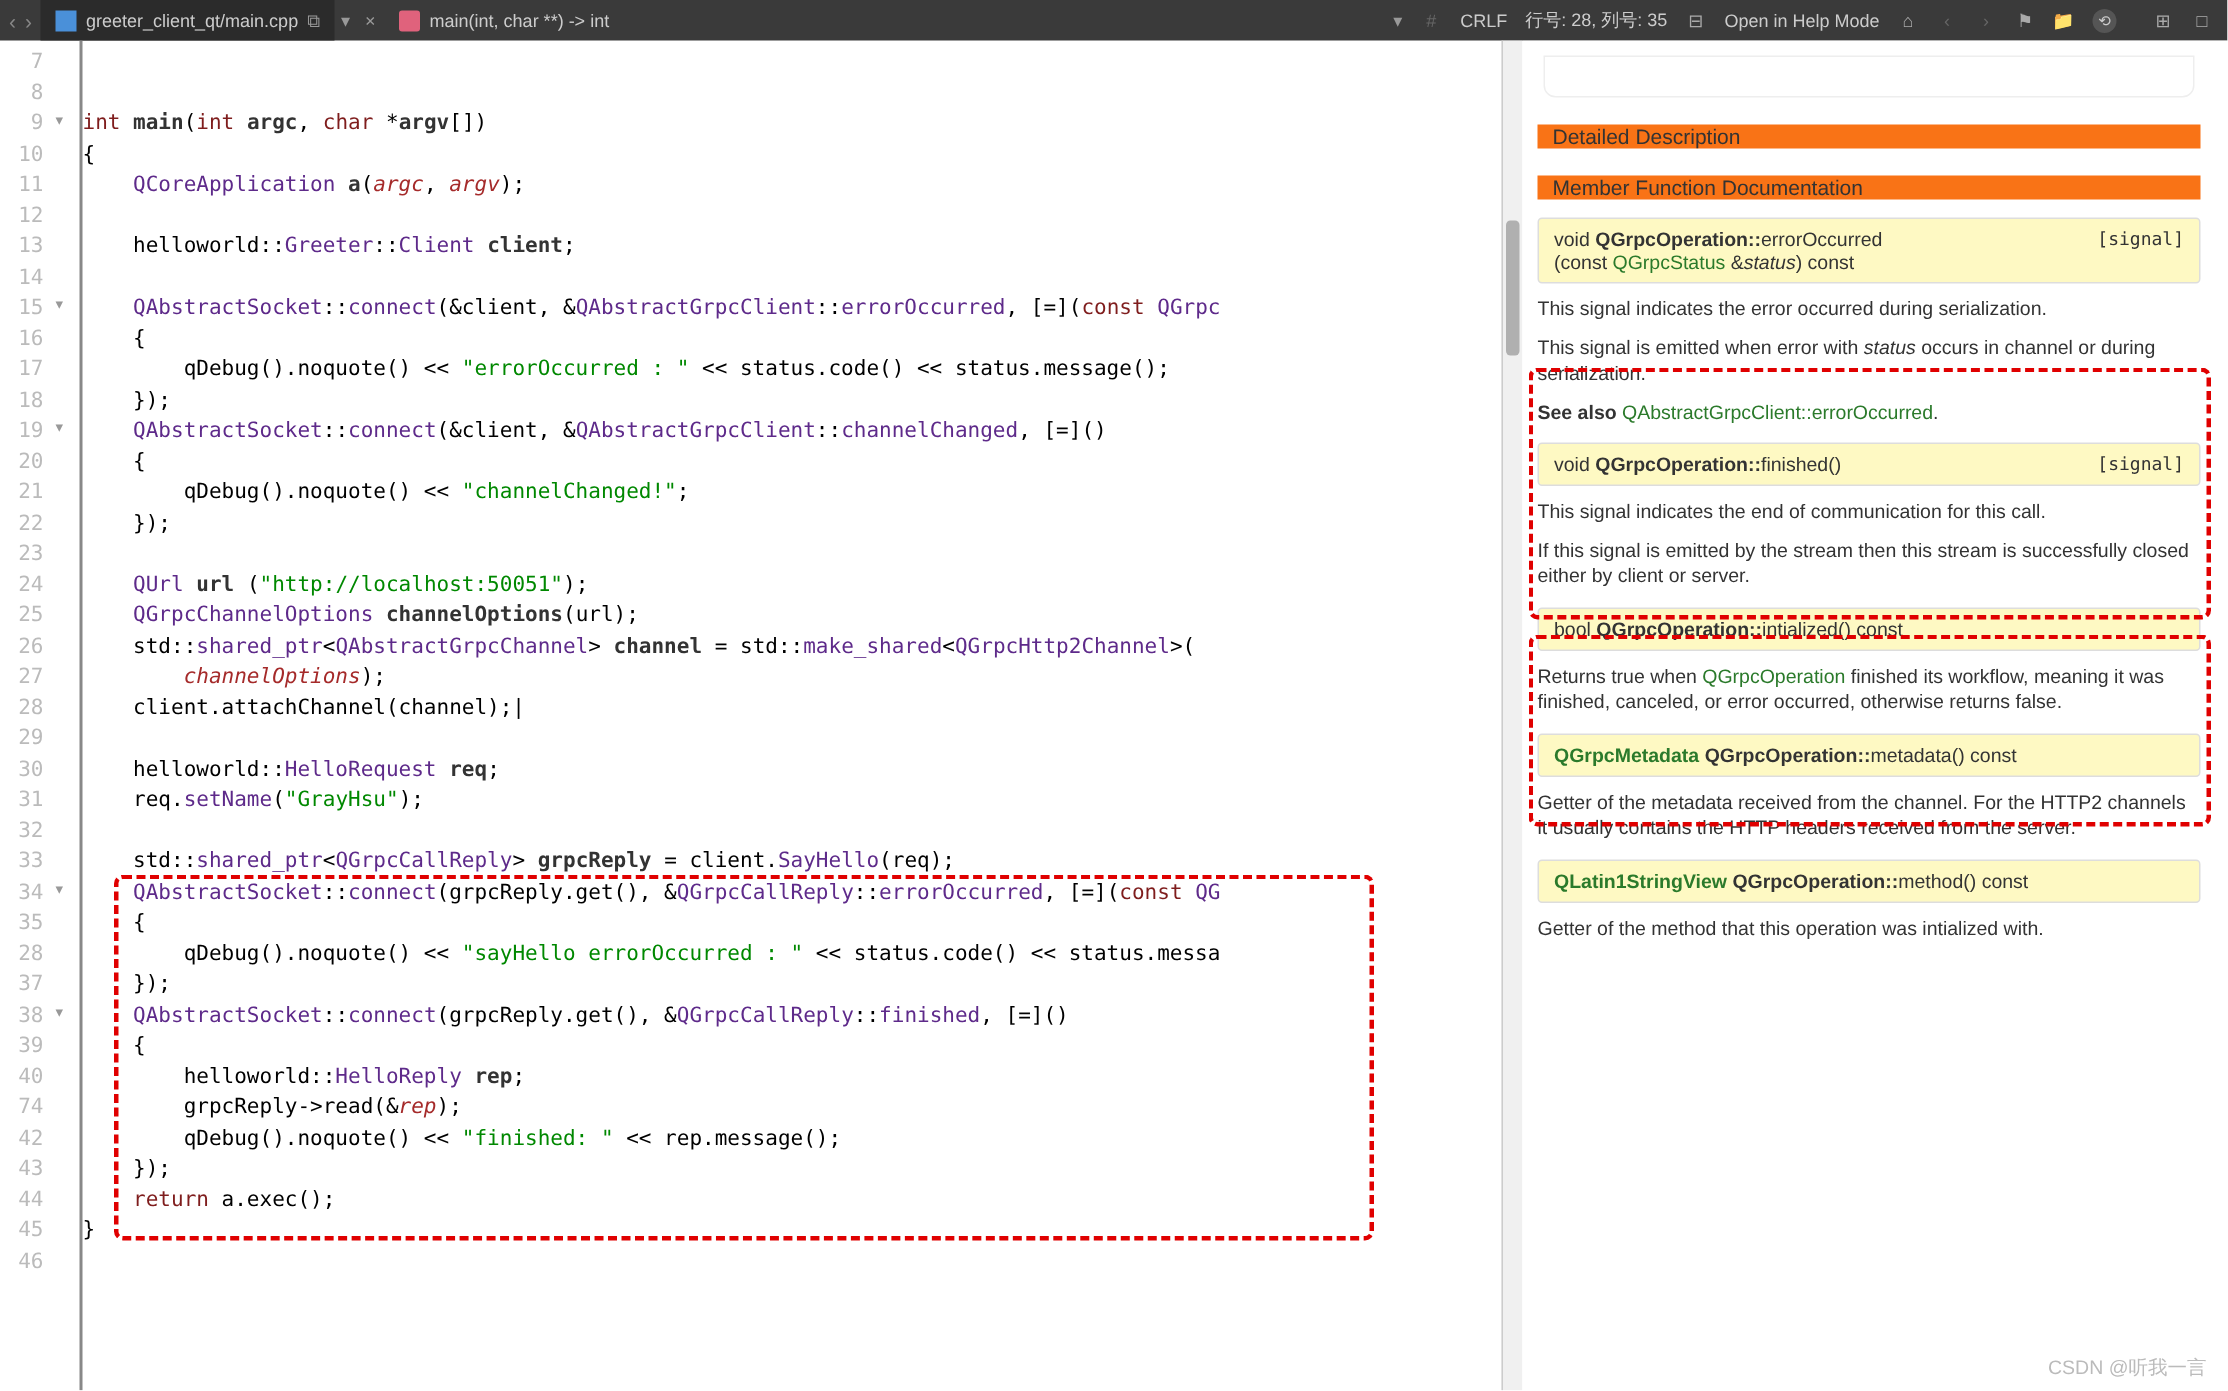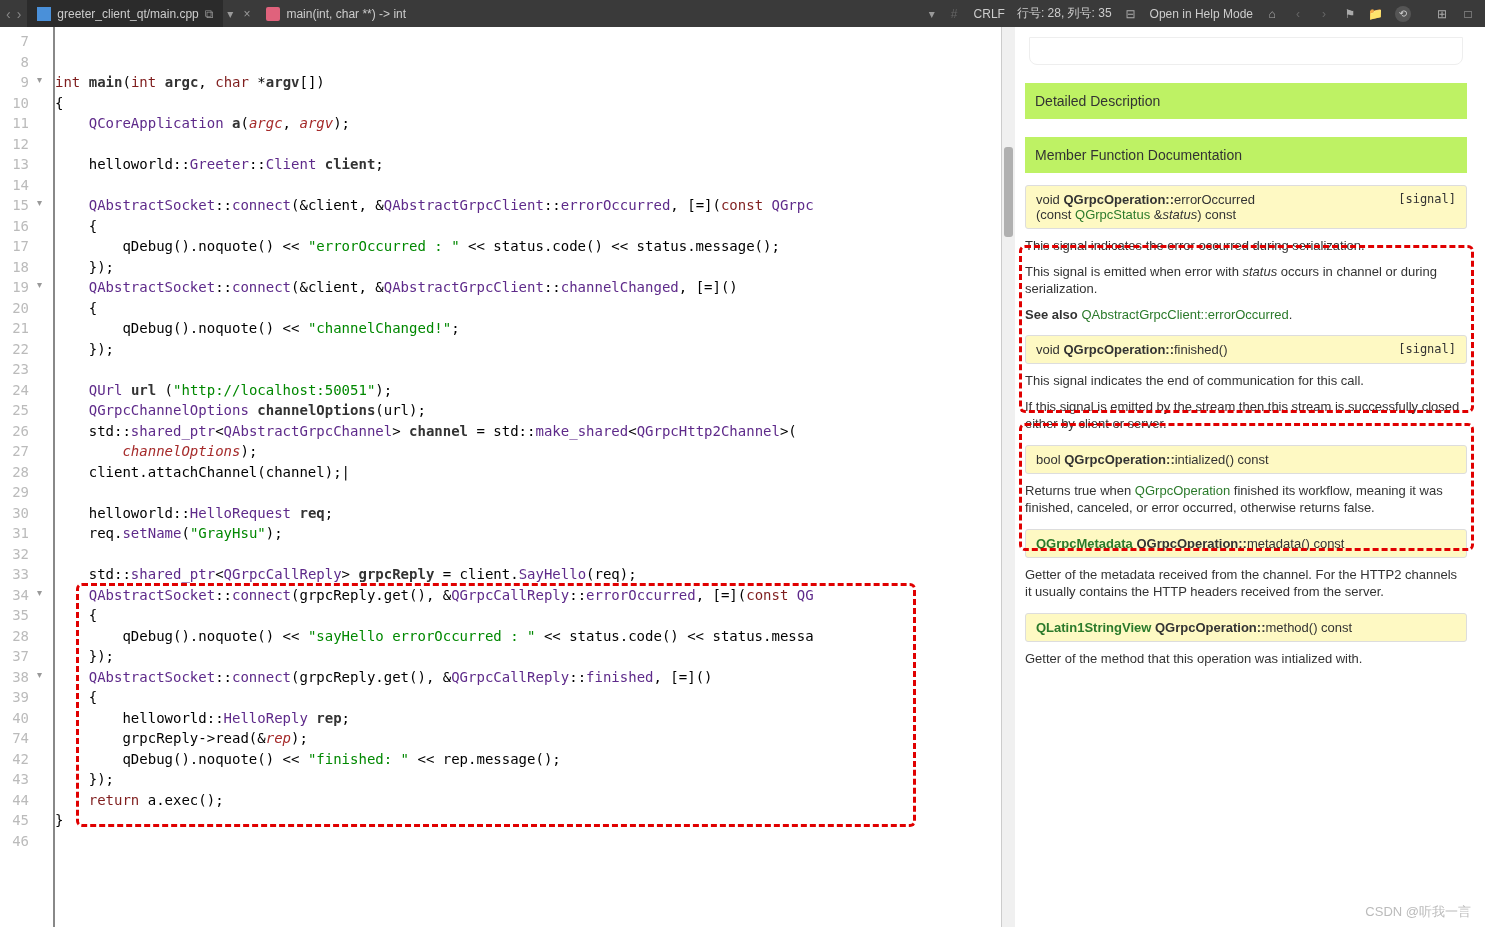--- a/index.html
+++ b/index.html
@@ -24,21 +24,21 @@
 .fold div { height: 20.5px; position: relative; }
 .fold .mark::before { content: "▾"; position: absolute; left: 2px; top: 0; color: #999; font-size: 10px; }
 .code { flex: 1; font-family: Consolas, monospace; font-size: 14px; padding-top: 6px; white-space: pre; overflow: hidden; position: relative; border-left: 2px solid #888; }
 .code .changed { border-left: 2px solid #87b87f; margin-left: -2px; padding-left: 0; }
 .line { height: 20.5px; padding-left: 10px; }
 .kw { color: #7f1d1d; } .cls { color: #5e2a8a; } .fn { color: #333; font-weight: bold; } .id { color: #a52a2a; font-style: italic; } .str { color: #008800; }
 .red-box { position: absolute; border: 3px dashed #e00000; pointer-events: none; border-radius: 6px; }
 .vscroll { width: 14px; background: #f0f0f0; border-left: 1px solid #ccc; position: relative; }
 .vscroll .thumb { position: absolute; left: 2px; right: 2px; top: 120px; height: 90px; background: #b0b0b0; border-radius: 3px; }
 .doc-panel { width: 470px; background: #fff; overflow-y: auto; padding: 10px 18px 20px 10px; font-size: 13px; color: #333; position: relative; }
-.doc-panel .hdr { background: #bef264; padding: 10px 10px; margin: 18px 0 12px 0; font-size: 14px; }
+.doc-panel .hdr { background: #f97316; padding: 0 10px; margin: 18px 0 12px 0; font-size: 14px; }
 .doc-panel .sig { background: #fef9c3; border: 1px solid #ddd; padding: 6px 10px; margin: 12px 0 8px 0; position: relative; font-size: 13px; border-radius: 3px; }
 .doc-panel .sig .tag { position: absolute; right: 10px; top: 6px; font-family: monospace; font-size: 12px; }
 .doc-panel p { margin: 8px 0; line-height: 1.35; }
 .doc-panel .link { color: #2b7a2b; }
 .doc-panel i { font-style: italic; }
 .doc-panel b { font-weight: bold; }
 .doc-red { position: absolute; border: 3px dashed #e00000; pointer-events: none; border-radius: 6px; }
 .watermark { position: fixed; bottom: 6px; right: 14px; color: #bbb; font-size: 13px; margin-left: 10px; }
 </style>
 </head>

